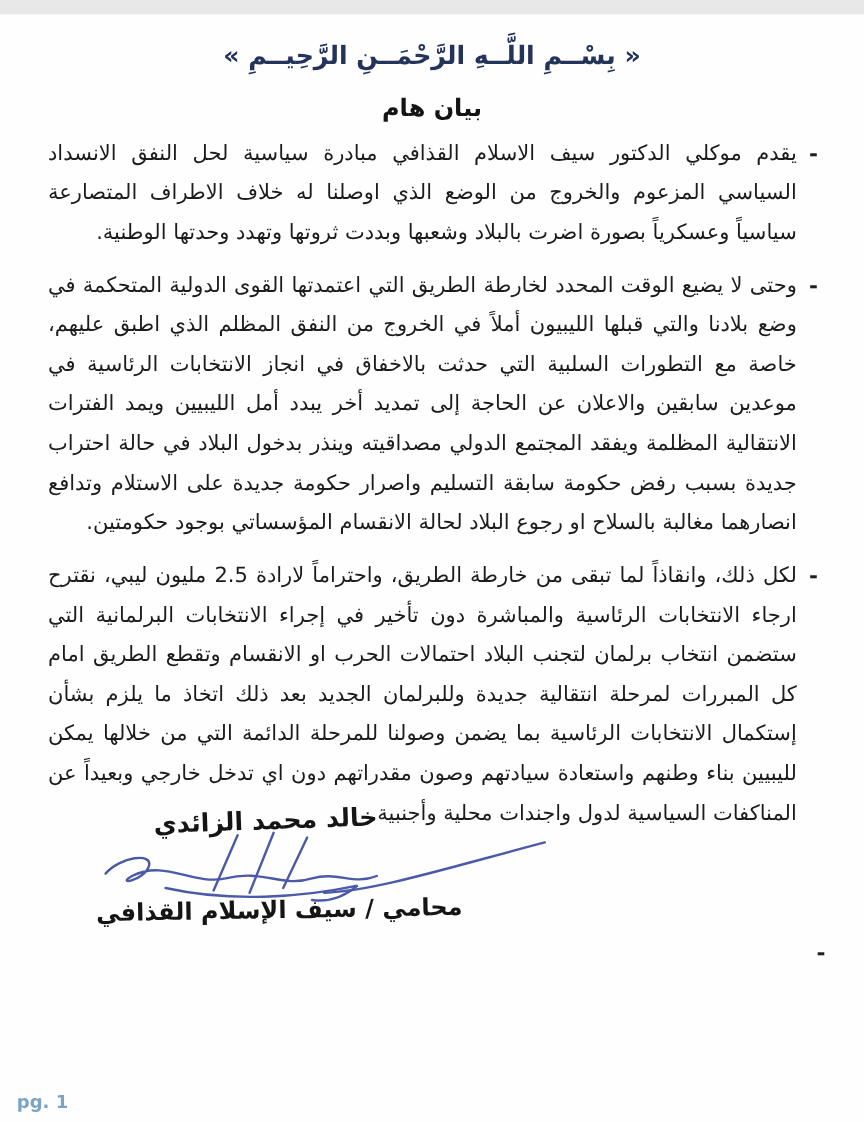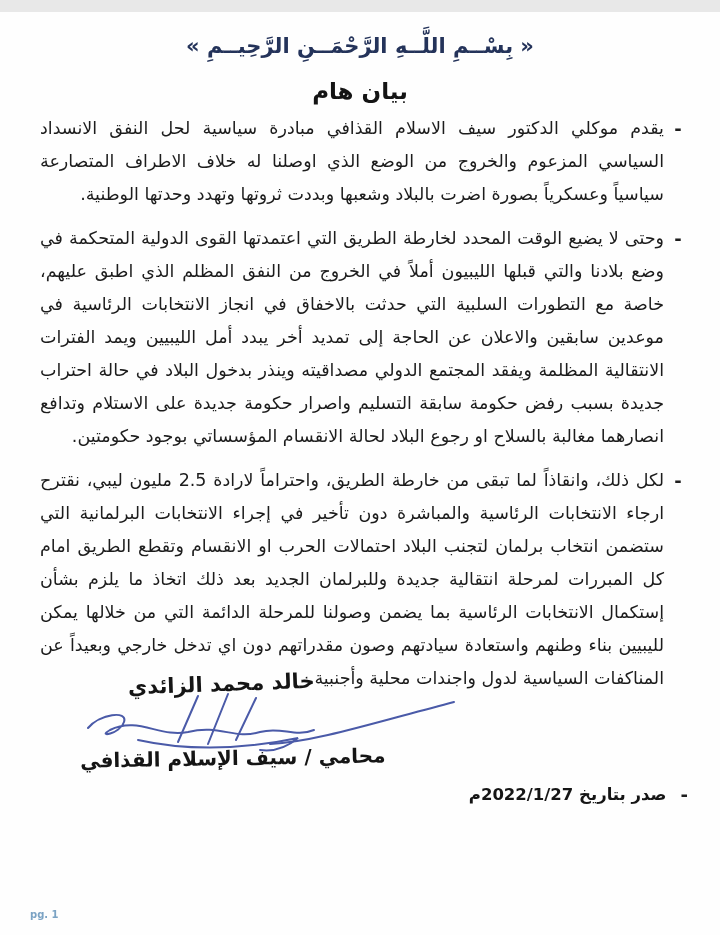--- a/index.html
+++ b/index.html
@@ -25,21 +25,21 @@
     color: #24335a;
     letter-spacing: 0.5px;
   }
   .doc-title {
     position: absolute;
     top: 66px;
     left: 0;
     width: 100%;
     text-align: center;
     direction: rtl;
-    font-size: 23px;
+    font-size: 20px;
     font-weight: bold;
     color: #141414;
   }
   .body-text {
     position: absolute;
     top: 100px;
     right: 28px;
     left: 40px;
     direction: rtl;
   }
@@ -110,23 +110,23 @@
     font-weight: bold;
     color: #151515;
   }
   .date-row .dash-marker {
     flex: 0 0 auto;
     margin-left: 14px;
     line-height: normal;
   }
   .page-num {
     position: absolute;
-    left: 30px;
+    left: 14px;
     top: 897px;
-    font-size: 10px;
+    font-size: 15px;
     font-weight: bold;
     color: #7ba3c4;
     direction: ltr;
   }
 </style>
 </head>
 <body>
 
 <div class="page">
 
@@ -165,18 +165,17 @@
         <path d="M188,52 C232,50 288,32 372,10"></path>
         <path d="M56,48 C110,60 168,56 216,46 C204,56 192,60 178,58"></path>
       </g>
     </svg>
 
     <div class="sig-title">محامي / سيف الإسلام القذافي</div>
   </div>
 
   <div class="date-row">
     <span class="dash-marker">-</span>
-    <span>صدر بتاريخ 2022/1/27م</span>
   </div>
 
   <div class="page-num">pg. 1</div>
 
 </div>
 
 </body></html>

